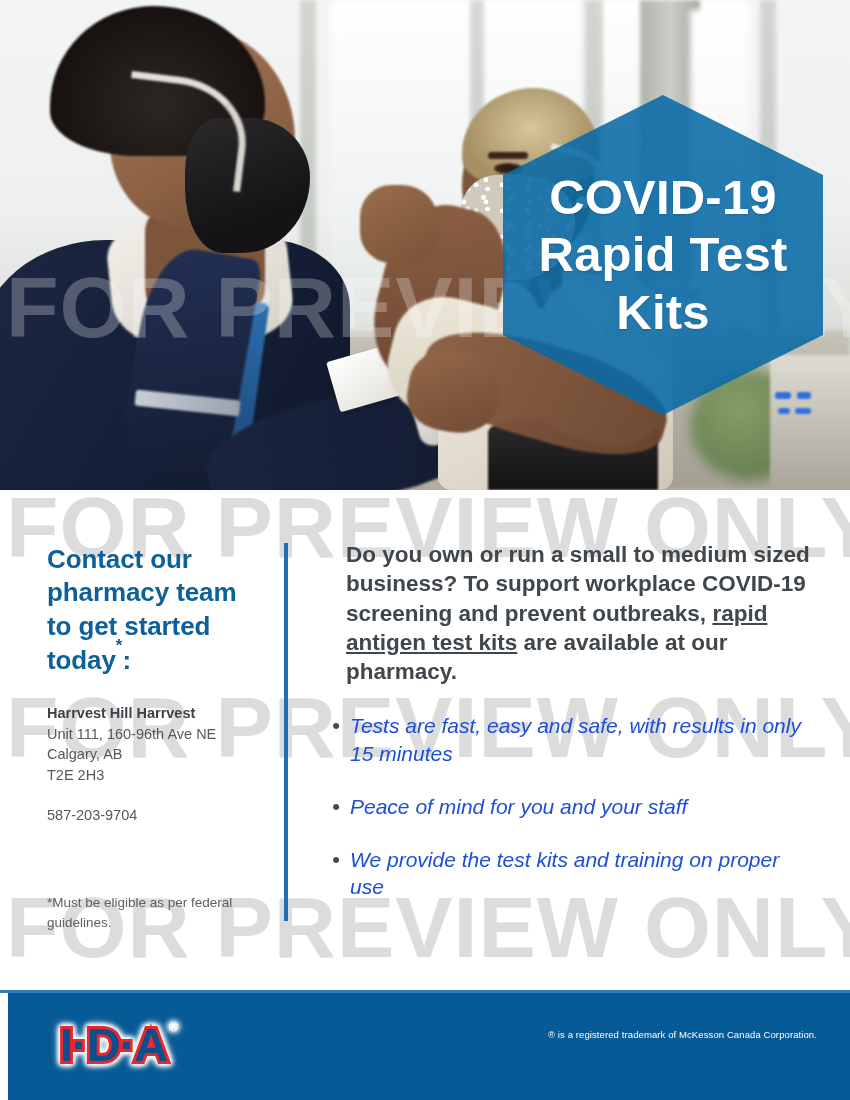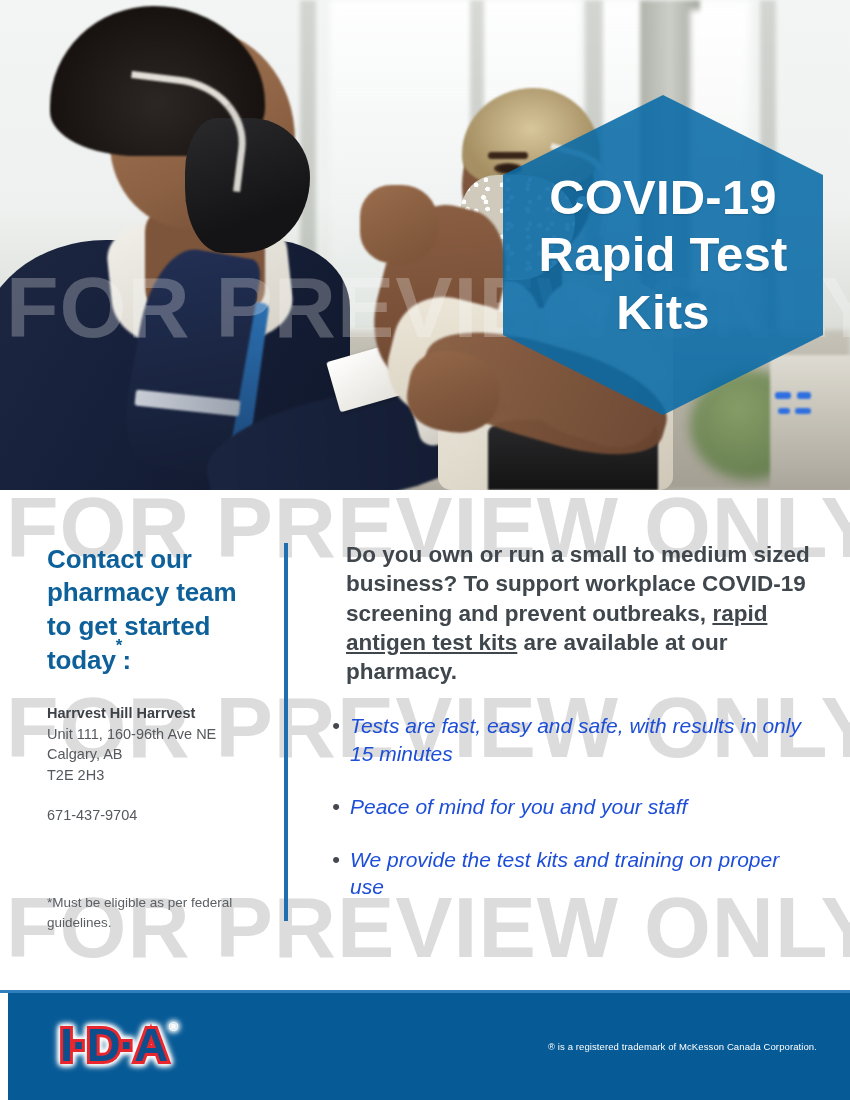--- a/index.html
+++ b/index.html
@@ -432,21 +432,21 @@
             drop-shadow(0 0 2px #ffffff);
   }
   .ida-reg {
     position: absolute; right: -4px; top: 4px;
     font-size: 13px; color: #ffffff;
     -webkit-text-stroke: 0;
     font-weight: bold;
   }
   .trademark {
     position: absolute;
-    left: 540px; top: 48px;
+    left: 540px; top: 36px;
     color: #ffffff;
     font-size: 9.5px;
     letter-spacing: .1px;
   }
 </style>
 </head>
 <body>
 
 <div class="poster">
 
@@ -535,21 +535,21 @@
   </div>
 
   <div class="content">
 
     <div class="left-col">
       <h2 class="cta-heading"><span>Contact our pharmacy team to get started today</span><sup>*</sup><span>:</span></h2>
       <div class="pharmacy-name">Harrvest Hill Harrvest</div>
       <div class="addr-line">Unit 111, 160-96th Ave NE</div>
       <div class="addr-line">Calgary, AB</div>
       <div class="addr-line">T2E 2H3</div>
-      <div class="phone">671-437-9704</div>
+      <div class="phone">587-203-9704</div>
     </div>
 
     <div class="disclaimer">*Must be eligible as per federal guidelines.</div>
 
     <div class="divider"></div>
 
     <div class="right-col">
       <p class="intro"><span>Do you own or run a small to medium sized business? To support workplace COVID-19 screening and prevent outbreaks, </span><u>rapid antigen test kits</u><span> are available at our pharmacy.</span></p>
       <ul class="bullets">
         <li>Tests are fast, easy and safe, with results in only 15 minutes</li>

